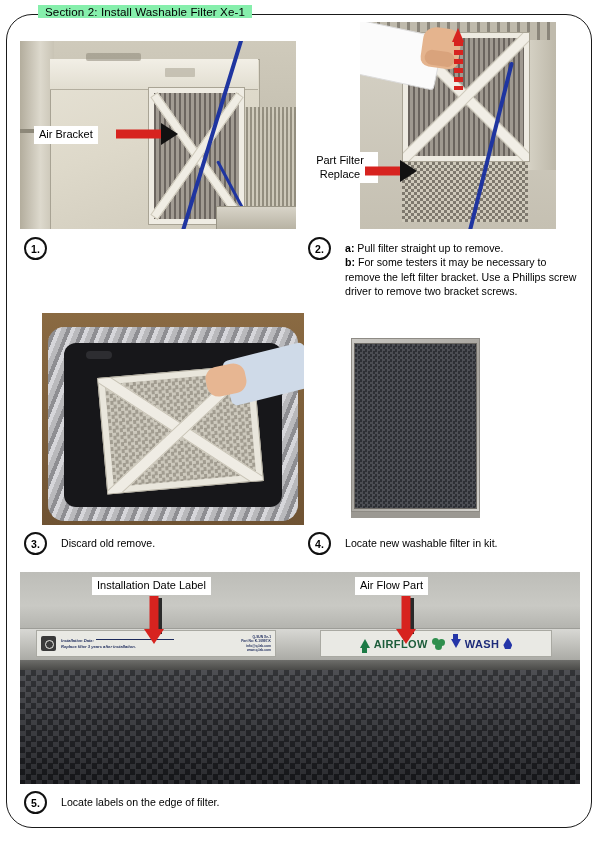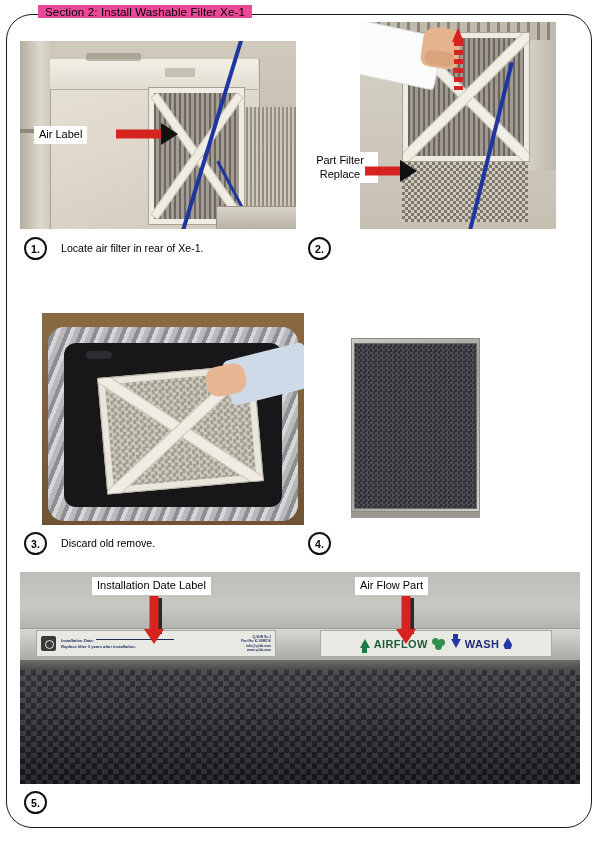--- a/index.html
+++ b/index.html
@@ -1,21 +1,21 @@
 <!DOCTYPE html>
 <html><head>
 <meta charset="utf-8">
 <style>
   html,body{margin:0;padding:0;background:#ffffff;}
   body{width:600px;height:841px;font-family:"Liberation Sans",sans-serif;color:#000;overflow:hidden;position:relative;}
 
   
   .frame{position:absolute;left:6px;top:14px;width:586px;height:814px;
          border:1.6px solid #1a1a1a;border-radius:26px;box-sizing:border-box;}
-  .legend{position:absolute;left:38px;top:5px;background:#ec4899;padding:0 7px;
+  .legend{position:absolute;left:38px;top:5px;background:#86efac;padding:0 7px;
           font-size:11.6px;letter-spacing:.1px;white-space:nowrap;line-height:13px;}
 
   
   .photo{position:absolute;overflow:hidden;background:#b9b9b4;}
   .ph-in{position:absolute;inset:0;}
 
   
   .callout{position:absolute;background:#fff;color:#000;font-size:11px;
            line-height:13.5px;padding:2px 5px;white-space:nowrap;z-index:6;text-align:center;}
 
@@ -188,21 +188,21 @@
     <div class="p1-filter">
       <div class="p1-pleat"></div>
       <div class="p1-x1"></div>
       <div class="p1-x2"></div>
     </div>
     <div class="p1-cable"></div>
     <div class="p1-cable2"></div>
     <div class="p1-tray"></div>
   </div>
 </div>
-<div class="callout" style="left:34px;top:126px;">Air Label</div>
+<div class="callout" style="left:34px;top:126px;">Air Bracket</div>
 <div class="arrow-r" style="left:116px;top:123px;width:62px;height:22px;">
   <div class="shaft" style="width:48px;"></div>
   <div class="head"></div>
 </div>
 
 <div class="photo" id="photo2">
   <div class="ph-in">
     <div class="p2-bg"></div>
     <div class="p2-bgbar"></div>
     <div class="p2-right"></div>
@@ -303,31 +303,36 @@
 
 <div class="callout" style="left:355px;top:577px;">Air Flow Part</div>
 <div class="arrow-d" style="left:395px;top:596px;width:22px;height:48px;">
   <div class="shadow" style="height:36px;"></div>
   <div class="shaft" style="height:36px;"></div>
   <div class="head"></div>
 </div>
 
 <div class="step" style="left:24px;top:237px;width:270px;">
   <div class="circ">1.</div>
-  <div class="stxt">Locate air filter in rear of Xe-1.</div>
 </div>
 
 <div class="step" style="left:308px;top:237px;width:278px;">
   <div class="circ">2.</div>
+  <div class="stxt" style="width:232px;">
+    <b>a:</b><span> Pull filter straight up to remove.</span><br>
+    <b>b:</b><span> For some testers it may be necessary to remove the left filter bracket.  Use a Phillips screw driver to remove two bracket screws.</span>
+  </div>
 </div>
 
 <div class="step" style="left:24px;top:532px;width:260px;">
   <div class="circ">3.</div>
   <div class="stxt">Discard old remove.</div>
 </div>
 
 <div class="step" style="left:308px;top:532px;width:270px;">
   <div class="circ">4.</div>
+  <div class="stxt">Locate new washable filter in kit.</div>
 </div>
 
 <div class="step" style="left:24px;top:791px;width:300px;">
   <div class="circ">5.</div>
+  <div class="stxt">Locate labels on the edge of filter.</div>
 </div>
 
 </body></html>

